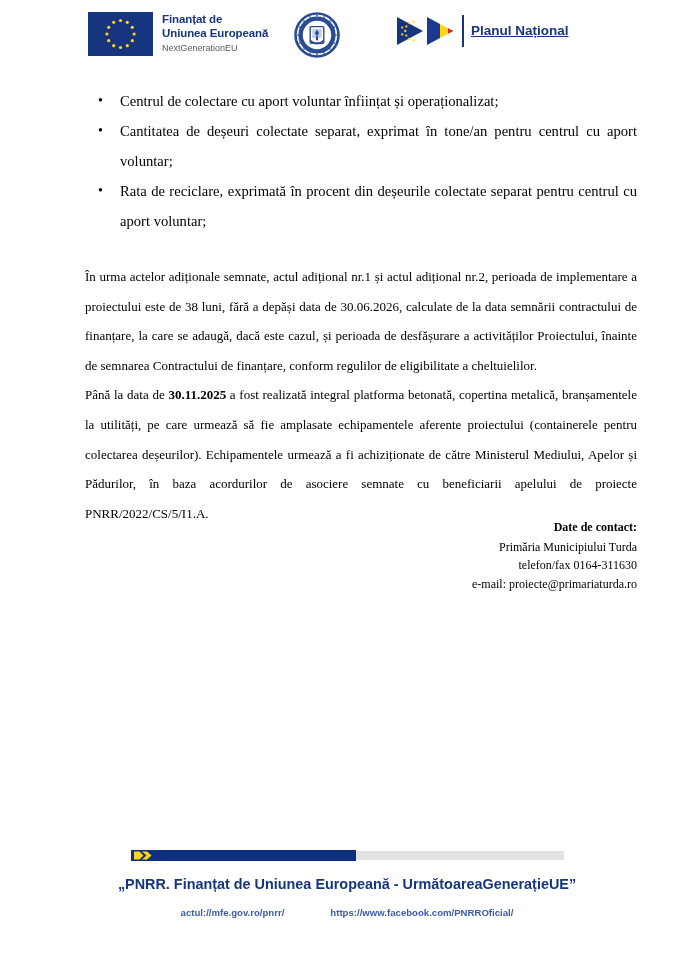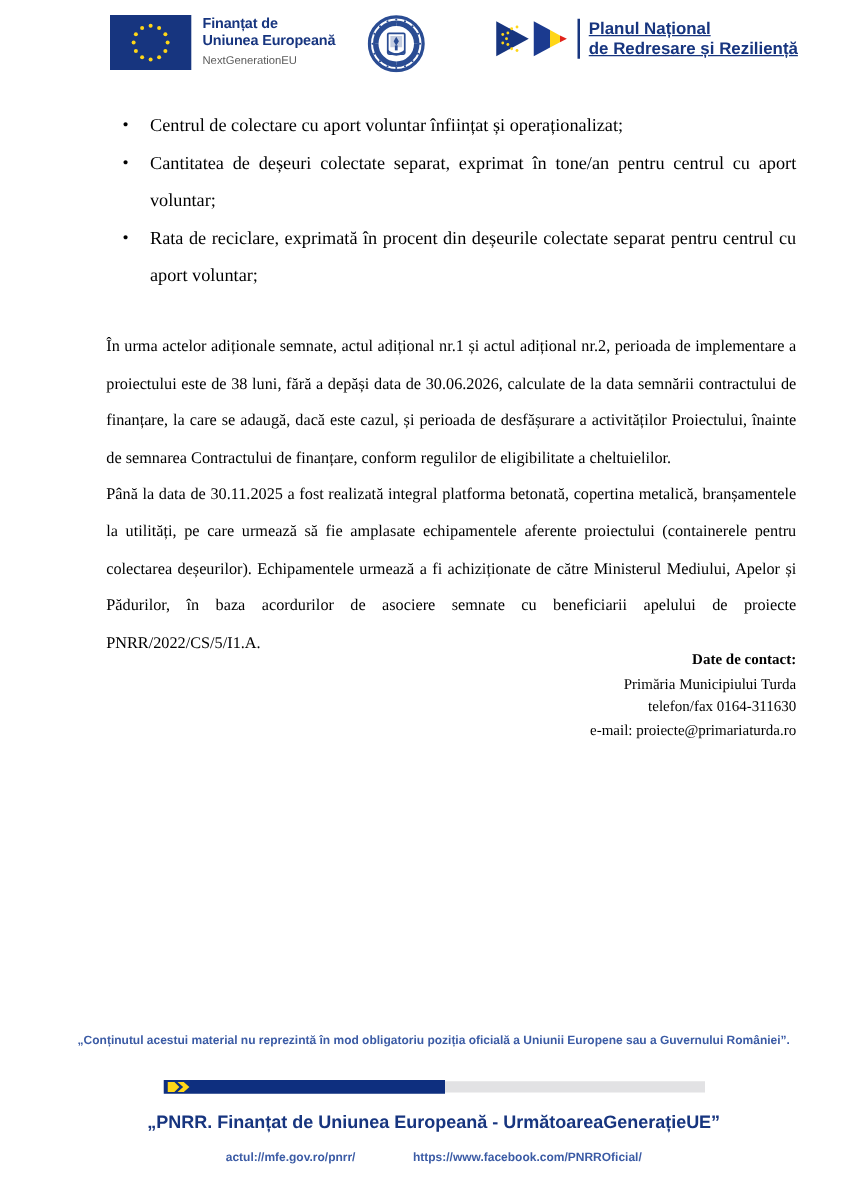--- a/index.html
+++ b/index.html
@@ -130,21 +130,21 @@
 
   p.para {
     margin: 0;
     font-size: 13px;
     line-height: 29.6px;
     text-align: justify;
     text-justify: inter-word;
   }
   p.para-1 { margin-top: 26px; }
   p.para-2 { margin-top: 0px; }
-  p.para b { font-weight: normal; }
+  p.para b { font-weight: bold; }
 
   
   .contact {
     position: absolute;
     left: 85px;
     top: 518px;
     width: 552px;
     text-align: right;
     font-size: 12px;
     line-height: 18.6px;
@@ -307,21 +307,20 @@
           <circle cx="6.2" cy="21.4" r="1.15"></circle>
         </g>
         <path d="M 31 4 L 31 32 L 44 25 L 44 11 Z" fill="#1b3a8f"></path>
         <path d="M 44 11 L 44 25 L 52 20.7 L 52 15.3 Z" fill="#ffd617"></path>
         <path d="M 52 15.3 L 52 20.7 L 57.5 18 Z" fill="#e2231a"></path>
       </svg>
     </div>
     <div class="pnrr-divider"></div>
     <div class="pnrr-text">
       <div>Planul Național</div>
-      <div>de Redresare și Reziliență</div>
     </div>
   </div>
 </div>
 
 <div class="content">
 
   <ul class="bullets">
     <li>
       <span class="bullet-dot">•</span>
       <span>Centrul de colectare cu aport voluntar înființat și operaționalizat;</span>
@@ -344,21 +343,20 @@
 </div>
 
 <div class="contact">
   <div class="c-title">Date de contact:</div>
   <div>Primăria Municipiului Turda</div>
   <div>telefon/fax 0164-311630</div>
   <div>e-mail: proiecte@primariaturda.ro</div>
 </div>
 
 <div class="footer">
-  <div class="disclaimer">„Conținutul acestui material nu reprezintă în mod obligatoriu poziția oficială a Uniunii Europene sau a Guvernului României”.</div>
 
   <div class="progress-wrap">
     <div class="progress-track"></div>
     <div class="progress-fill"></div>
     <div class="progress-arrow">
       <svg width="34" height="11" viewBox="0 0 34 11" xmlns="http://www.w3.org/2000/svg">
         <path d="M 0 1.5 L 5.5 1.5 L 9.5 5.5 L 5.5 9.5 L 0 9.5 Z" fill="#ffd617"></path>
         <path d="M 8 1.5 L 13 1.5 L 17.5 5.5 L 13 9.5 L 8 9.5 L 12.5 5.5 Z" fill="#ffd617"></path>
       </svg>
     </div>

